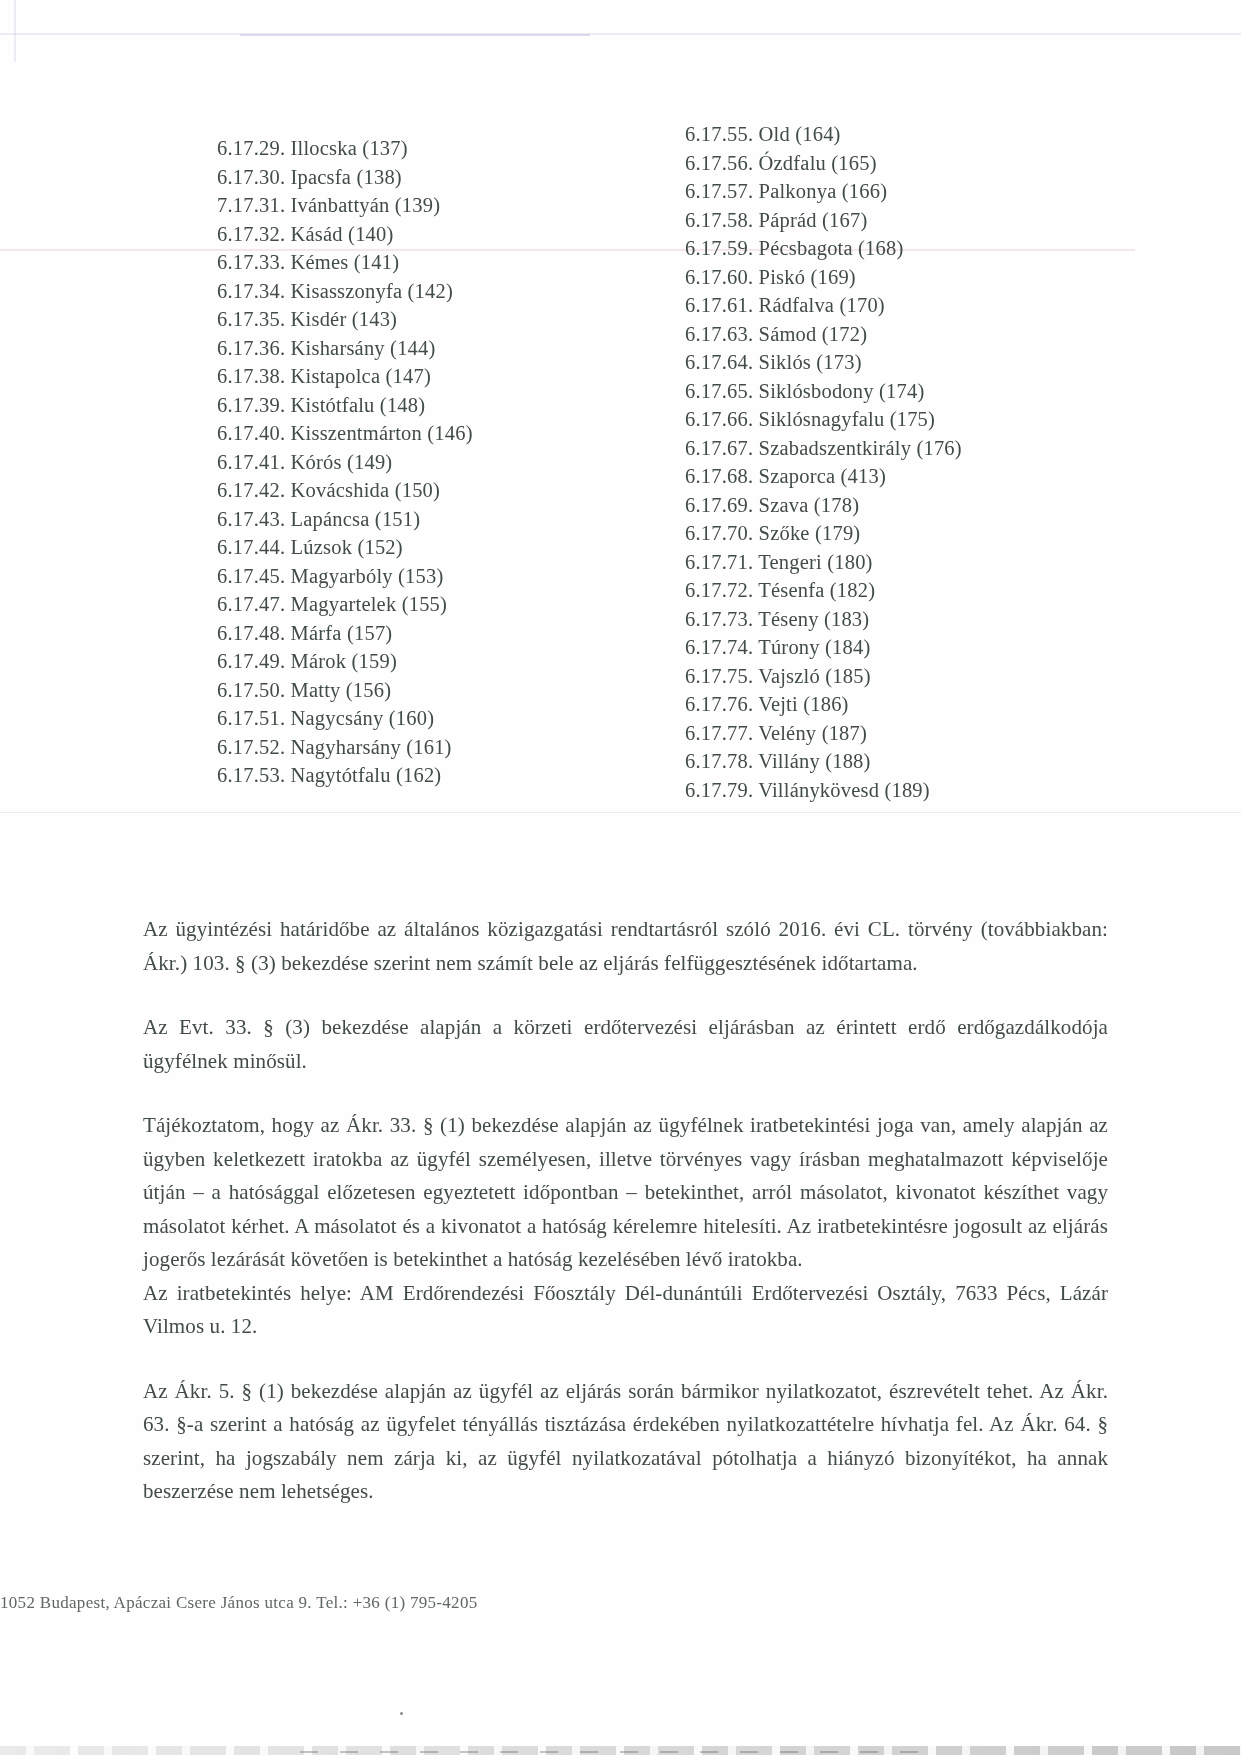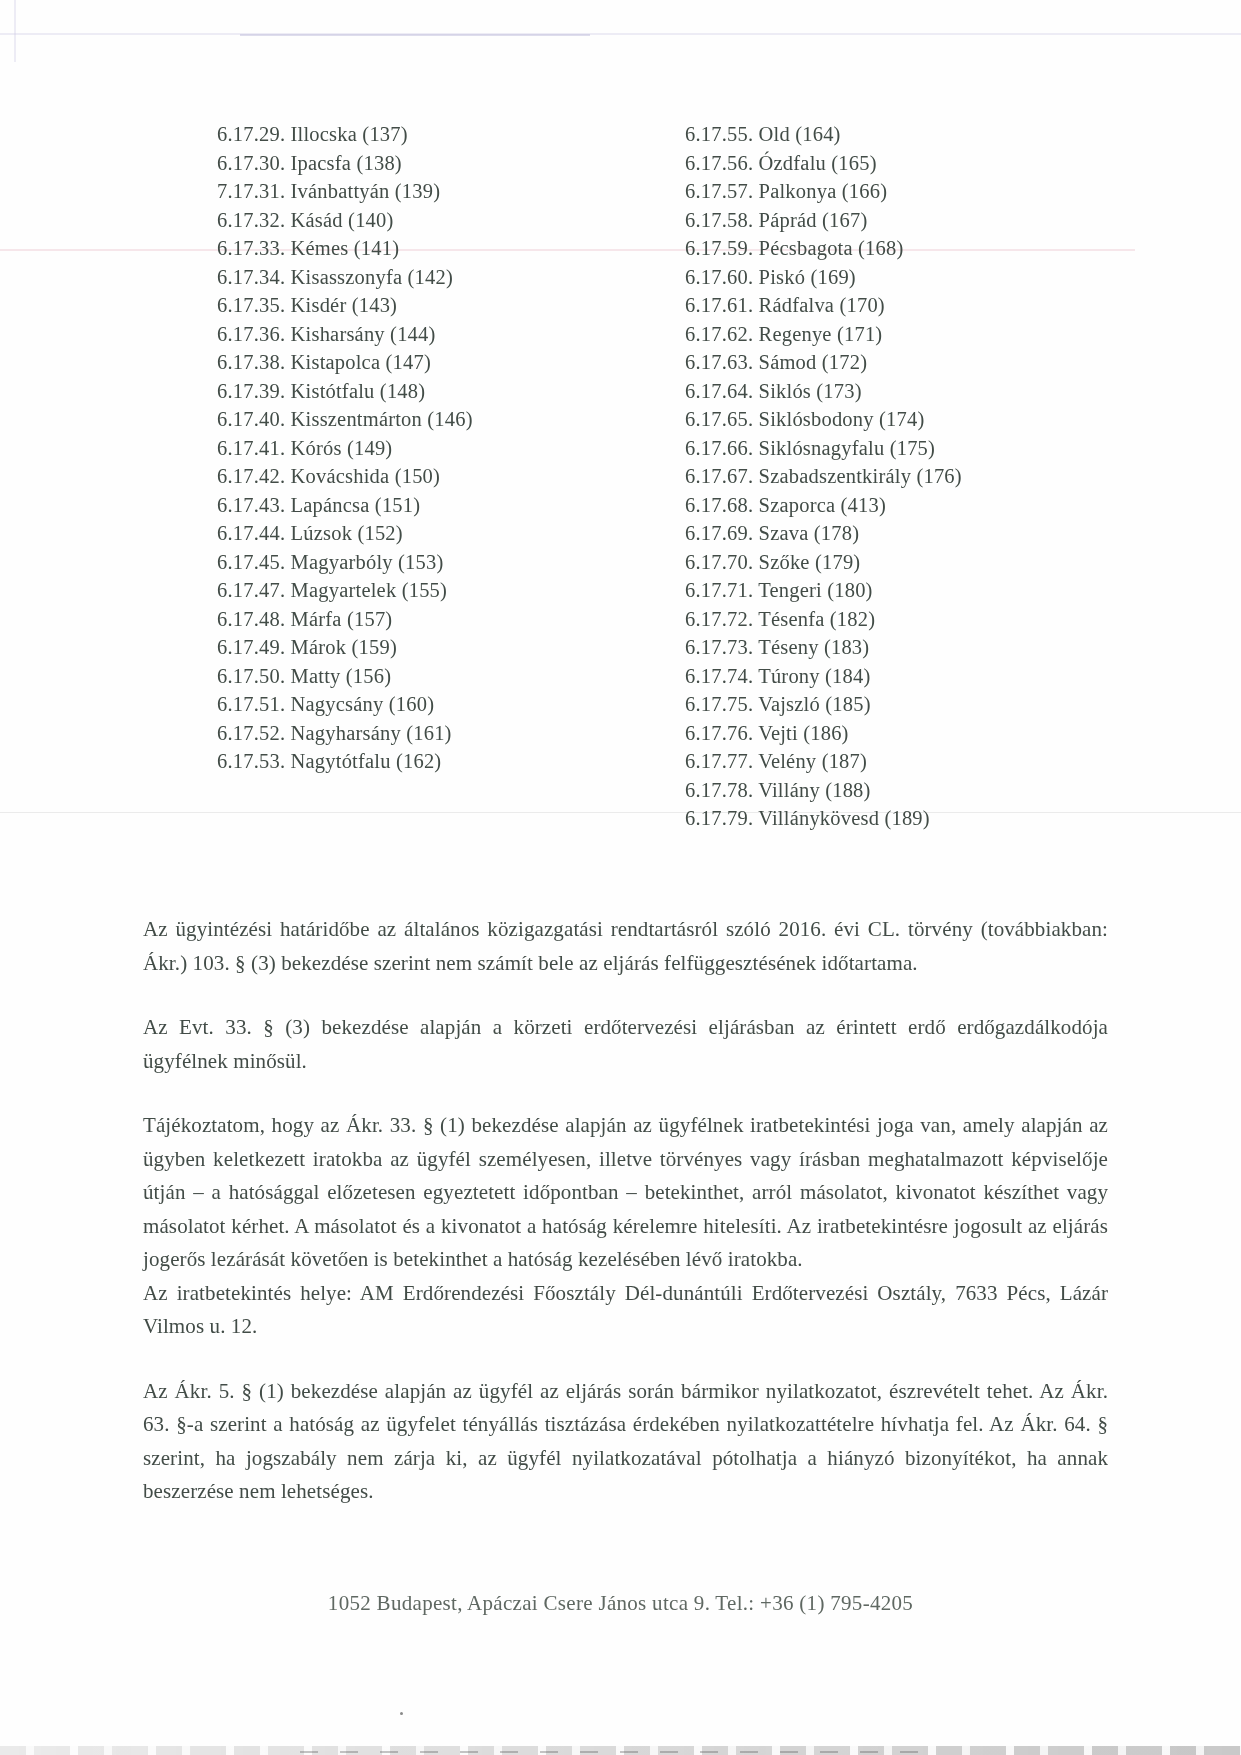--- a/index.html
+++ b/index.html
@@ -35,21 +35,21 @@
             mask-image:linear-gradient(90deg,rgba(0,0,0,.35),rgba(0,0,0,1));
   }
   .bottom-band2{
     bottom:2px;left:300px;width:640px;height:2px;
     background:repeating-linear-gradient(90deg,rgba(90,90,90,.35) 0 18px,transparent 18px 40px);
   }
 
   
   .settlement-list{
     position:absolute;top:120px;left:217px;width:940px;
-    display:flex;align-items:flex-start;
+    display:flex;align-items:center;
   }
   .list-column{
     display:flex;flex-direction:column;
   }
   .list-column.left{width:468px;}
   .list-column.right{width:472px;}
   .list-item{
     font-size:20.5px;line-height:28.5px;white-space:nowrap;
     letter-spacing:.2px;
   }
@@ -63,22 +63,22 @@
     text-align:justify;
     letter-spacing:.1px;
     margin-bottom:31px;
   }
   .para.tight{margin-bottom:0;margin-top:15px;}
   .para:last-child{margin-bottom:0;}
 
   
   .footer{
     position:absolute;top:1592px;left:0;width:100%;
-    text-align:center;
-    font-size:21px;line-height:22px;
+    text-align:left;
+    font-size:17px;line-height:22px;
     color:var(--footer-text);
     letter-spacing:.3px;
   }
 </style>
 </head>
 <body>
 
 <div class="page">
 
   <div class="artifact top-line"></div>
@@ -117,21 +117,20 @@
         <div class="list-item">6.17.53. Nagytótfalu (162)</div>
       </div>
     <div class="list-column right">
         <div class="list-item">6.17.55. Old (164)</div>
         <div class="list-item">6.17.56. Ózdfalu (165)</div>
         <div class="list-item">6.17.57. Palkonya (166)</div>
         <div class="list-item">6.17.58. Páprád (167)</div>
         <div class="list-item">6.17.59. Pécsbagota (168)</div>
         <div class="list-item">6.17.60. Piskó (169)</div>
         <div class="list-item">6.17.61. Rádfalva (170)</div>
-        <div class="list-item">6.17.62. Regenye (171)</div>
         <div class="list-item">6.17.63. Sámod (172)</div>
         <div class="list-item">6.17.64. Siklós (173)</div>
         <div class="list-item">6.17.65. Siklósbodony (174)</div>
         <div class="list-item">6.17.66. Siklósnagyfalu (175)</div>
         <div class="list-item">6.17.67. Szabadszentkirály (176)</div>
         <div class="list-item">6.17.68. Szaporca (413)</div>
         <div class="list-item">6.17.69. Szava (178)</div>
         <div class="list-item">6.17.70. Szőke (179)</div>
         <div class="list-item">6.17.71. Tengeri (180)</div>
         <div class="list-item">6.17.72. Tésenfa (182)</div>

